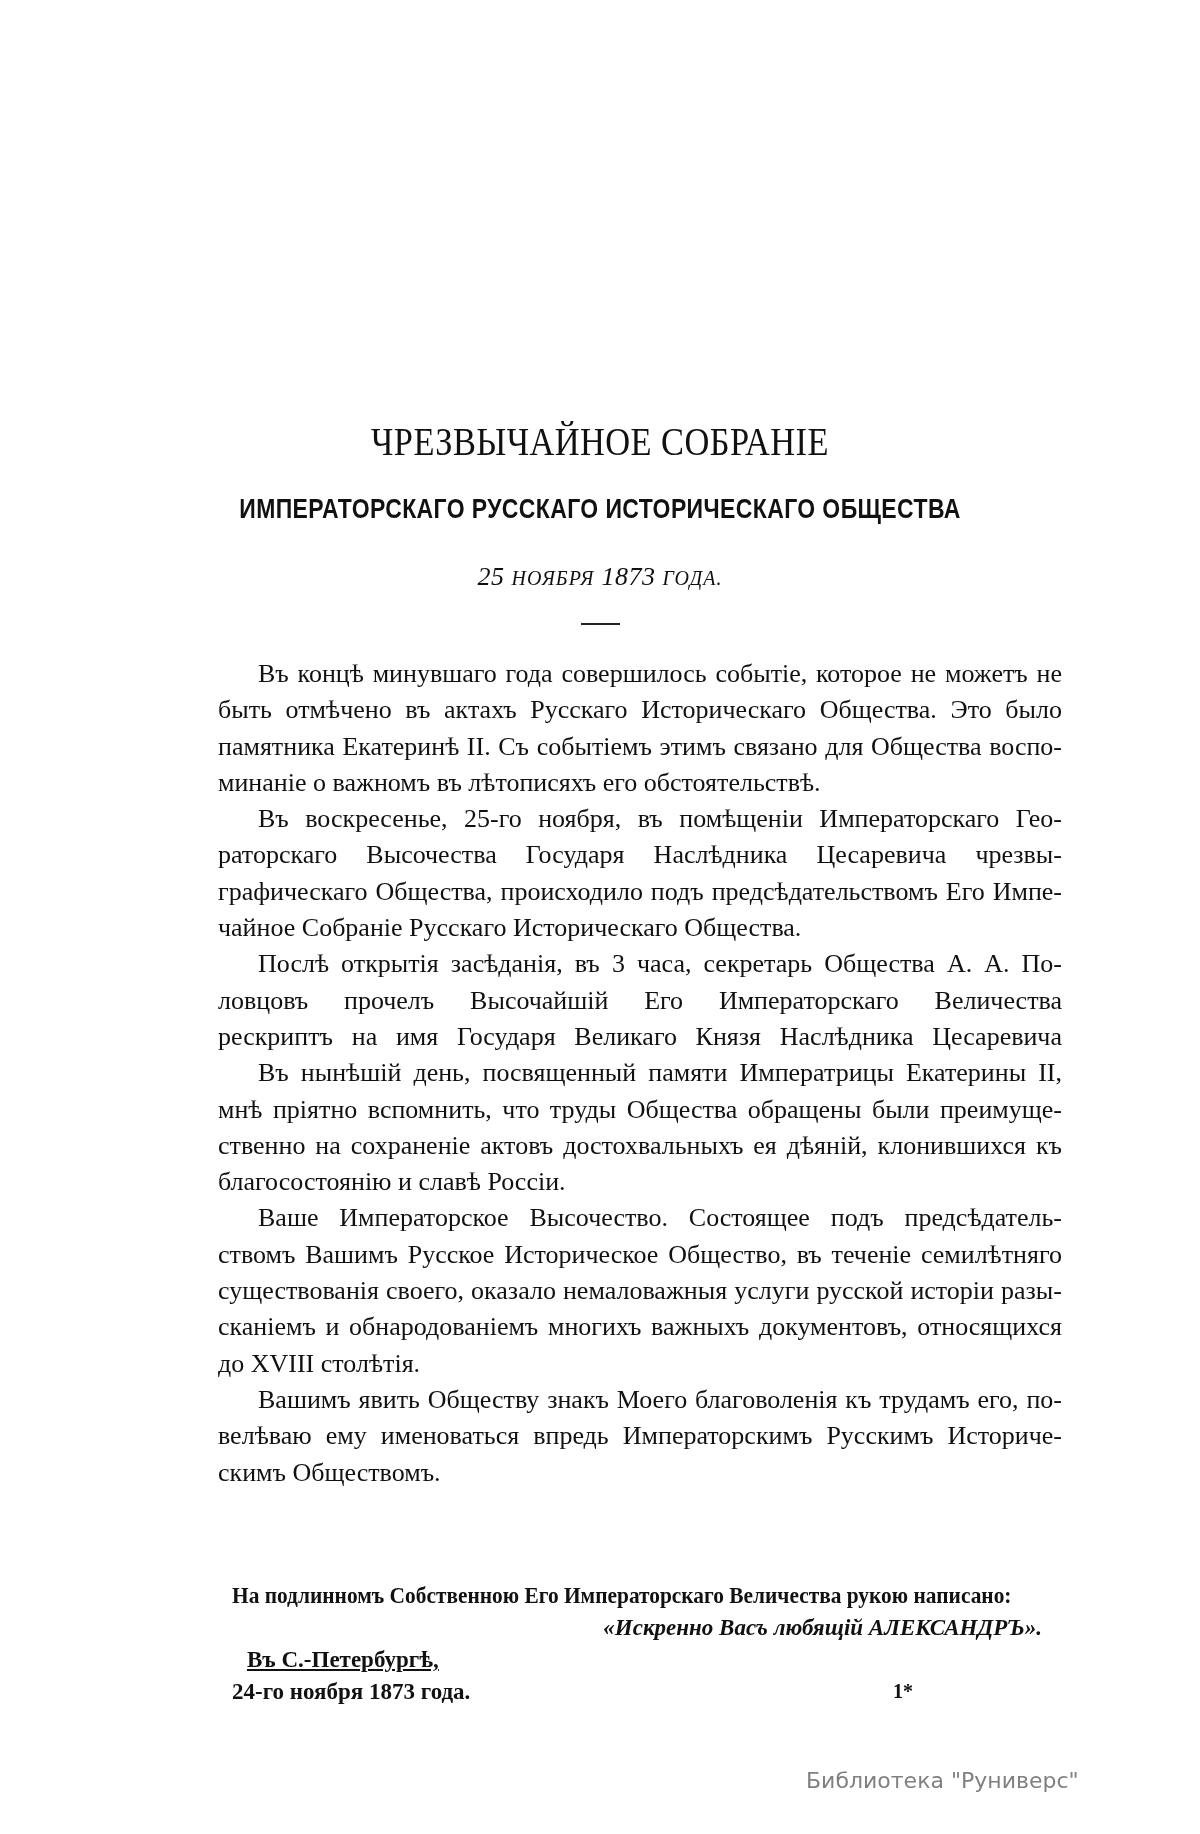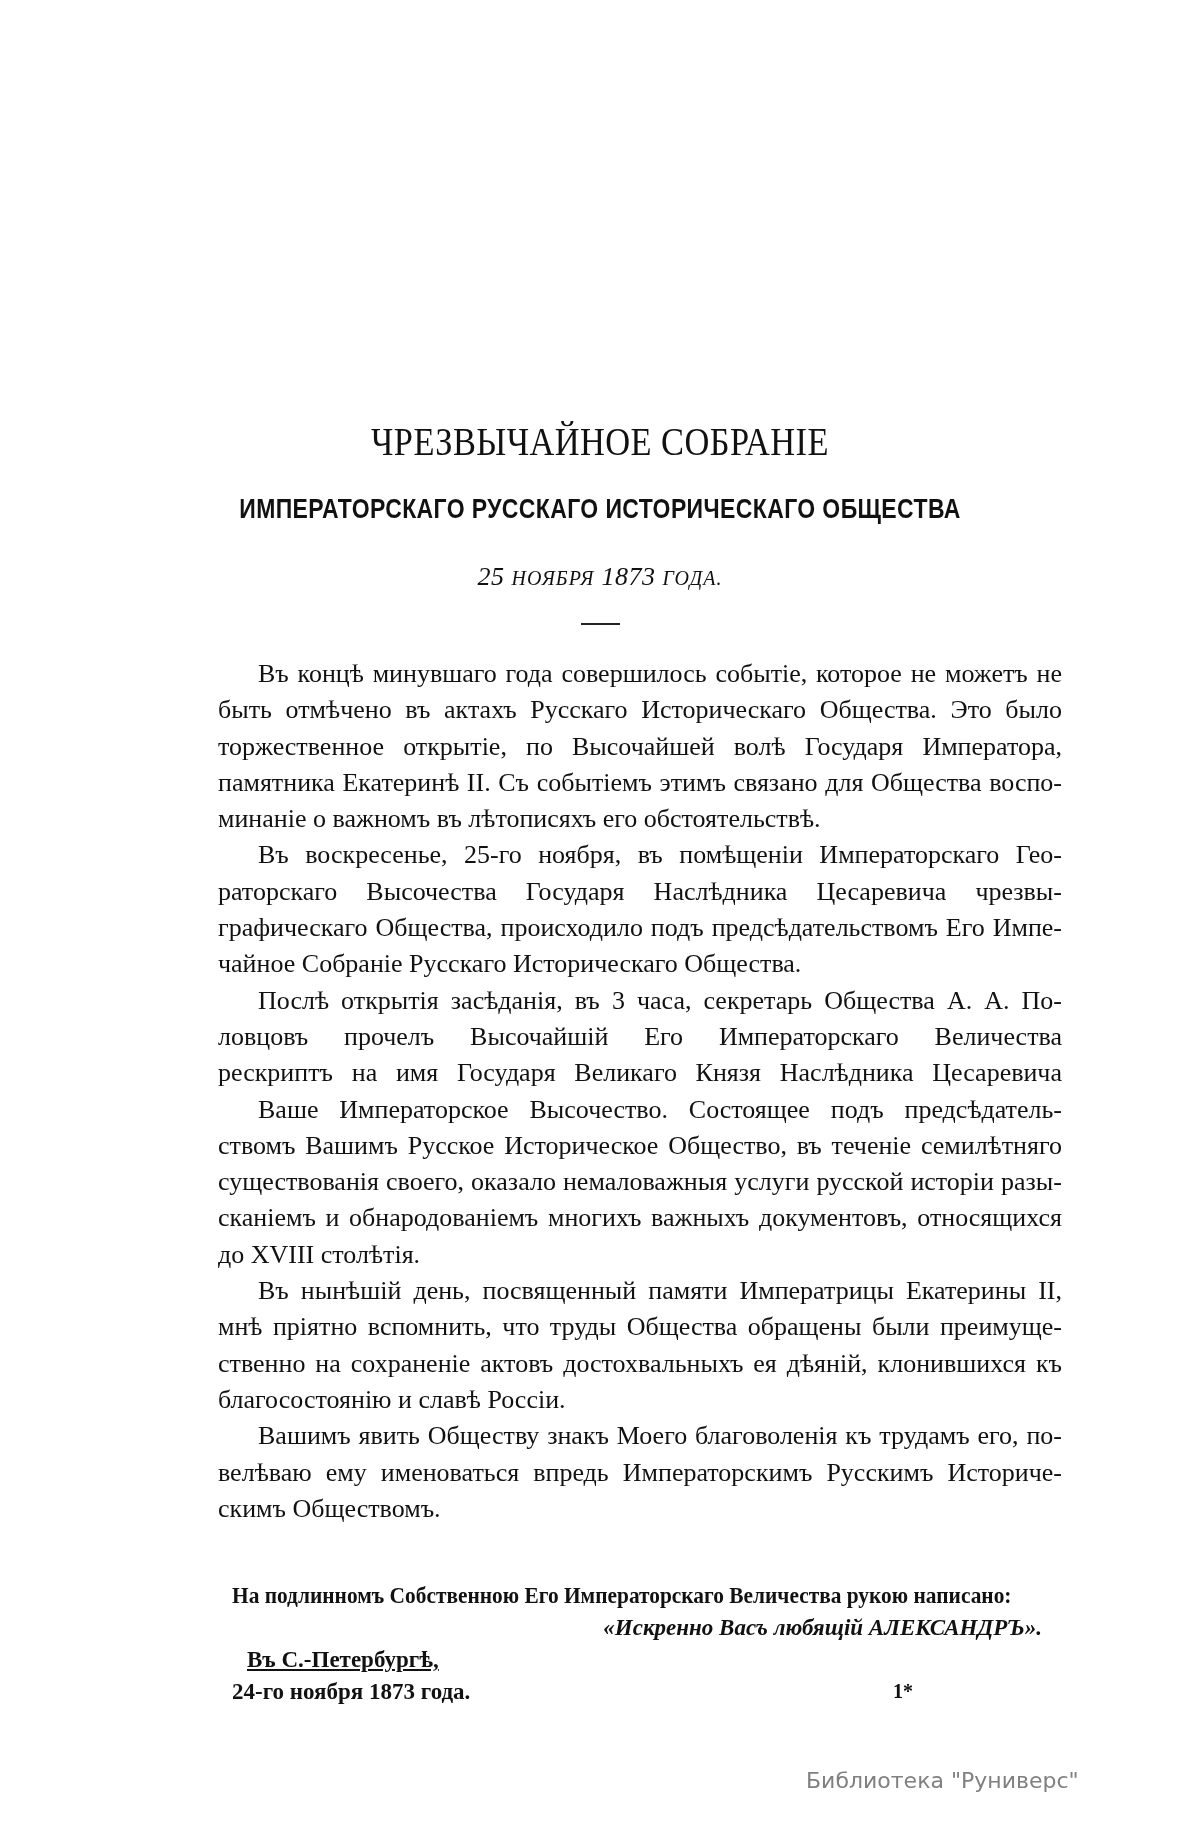--- a/index.html
+++ b/index.html
@@ -162,51 +162,50 @@
     <span class="sc">года.</span>
   </div>
 
   <div class="rule"></div>
 
   <div class="body-text">
 
     <div>
       <span class="line indent">Въ концѣ минувшаго года совершилось событіе, которое не можетъ не</span>
       <span class="line">быть отмѣчено въ актахъ Русскаго Историческаго Общества. Это было</span>
-      <span class="line">торжественное открытіе, по Высочайшей волѣ Государя Императора,</span>
       <span class="line">памятника Екатеринѣ II. Съ событіемъ этимъ связано для Общества воспо-</span>
       <span class="line last">минаніе о важномъ въ лѣтописяхъ его обстоятельствѣ.</span>
     </div>
 
     <div>
       <span class="line indent">Въ воскресенье, 25-го ноября, въ помѣщеніи Императорскаго Гео-</span>
       <span class="line">раторскаго Высочества Государя Наслѣдника Цесаревича чрезвы-</span>
       <span class="line">графическаго Общества, происходило подъ предсѣдательствомъ Его Импе-</span>
       <span class="line last">чайное Собраніе Русскаго Историческаго Общества.</span>
     </div>
 
     <div>
       <span class="line indent">Послѣ открытія засѣданія, въ 3 часа, секретарь Общества А. А. По-</span>
       <span class="line">ловцовъ прочелъ Высочайшій Его Императорскаго Величества</span>
       <span class="line">рескриптъ на имя Государя Великаго Князя Наслѣдника Цесаревича</span>
+    </div>
+
+    <div>
+      <span class="line indent">Въ нынѣшій день, посвященный памяти Императрицы Екатерины II,</span>
+      <span class="line">мнѣ пріятно вспомнить, что труды Общества обращены были преимуще-</span>
+      <span class="line">ственно на сохраненіе актовъ достохвальныхъ ея дѣяній, клонившихся къ</span>
+      <span class="line last">благосостоянію и славѣ Россіи.</span>
     </div>
 
     <div>
       <span class="line indent">Ваше Императорское Высочество. Состоящее подъ предсѣдатель-</span>
       <span class="line">ствомъ Вашимъ Русское Историческое Общество, въ теченіе семилѣтняго</span>
       <span class="line">существованія своего, оказало немаловажныя услуги русской исторіи разы-</span>
       <span class="line">сканіемъ и обнародованіемъ многихъ важныхъ документовъ, относящихся</span>
       <span class="line last">до XVIII столѣтія.</span>
-    </div>
-
-    <div>
-      <span class="line indent">Въ нынѣшій день, посвященный памяти Императрицы Екатерины II,</span>
-      <span class="line">мнѣ пріятно вспомнить, что труды Общества обращены были преимуще-</span>
-      <span class="line">ственно на сохраненіе актовъ достохвальныхъ ея дѣяній, клонившихся къ</span>
-      <span class="line last">благосостоянію и славѣ Россіи.</span>
     </div>
 
     <div>
       <span class="line indent">Вашимъ явить Обществу знакъ Моего благоволенія къ трудамъ его, по-</span>
       <span class="line">велѣваю ему именоваться впредь Императорскимъ Русскимъ Историче-</span>
       <span class="line last">скимъ Обществомъ.</span>
     </div>
 
   </div>
 

